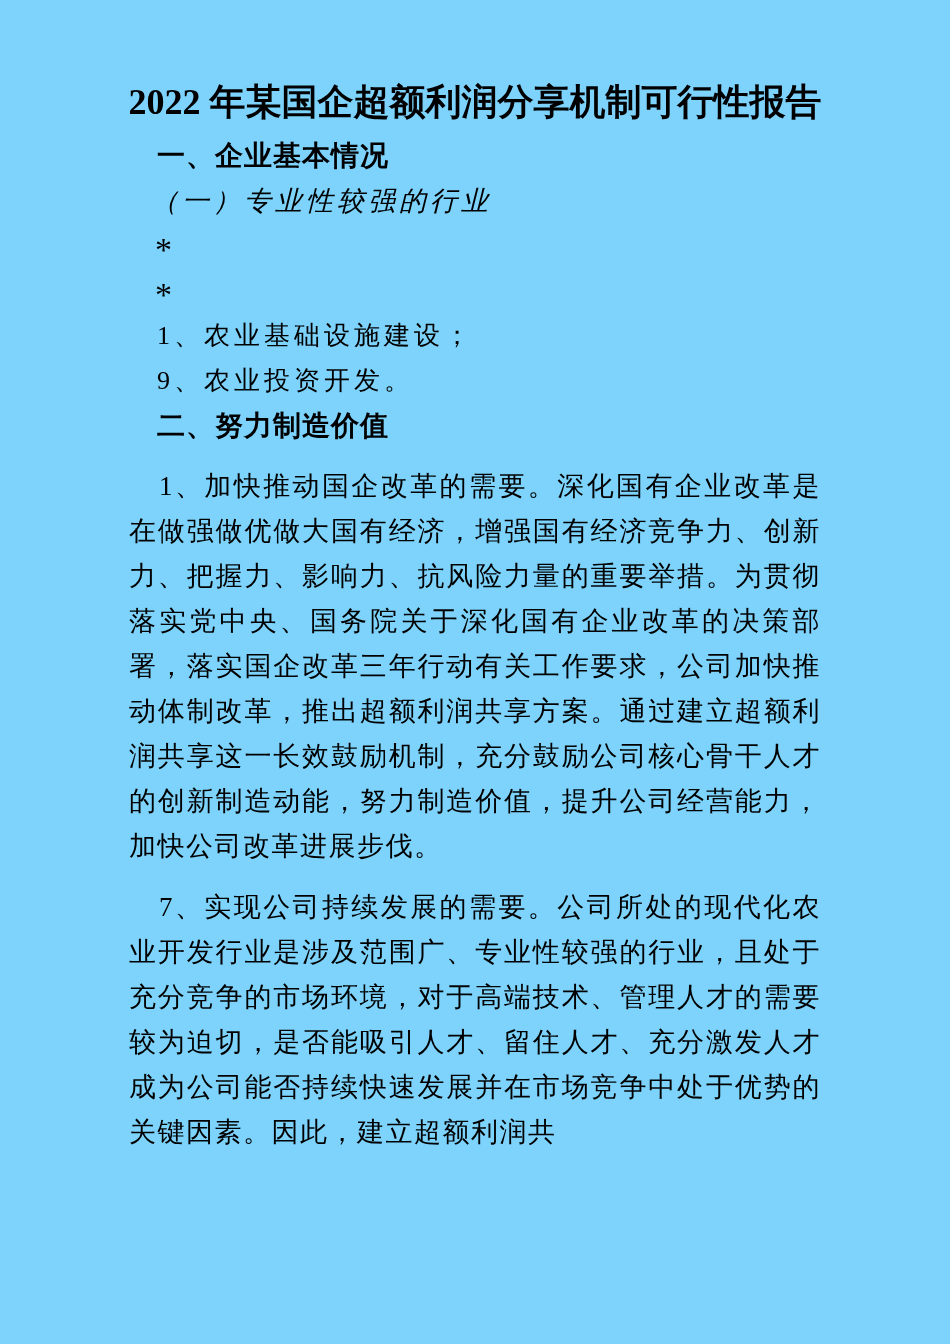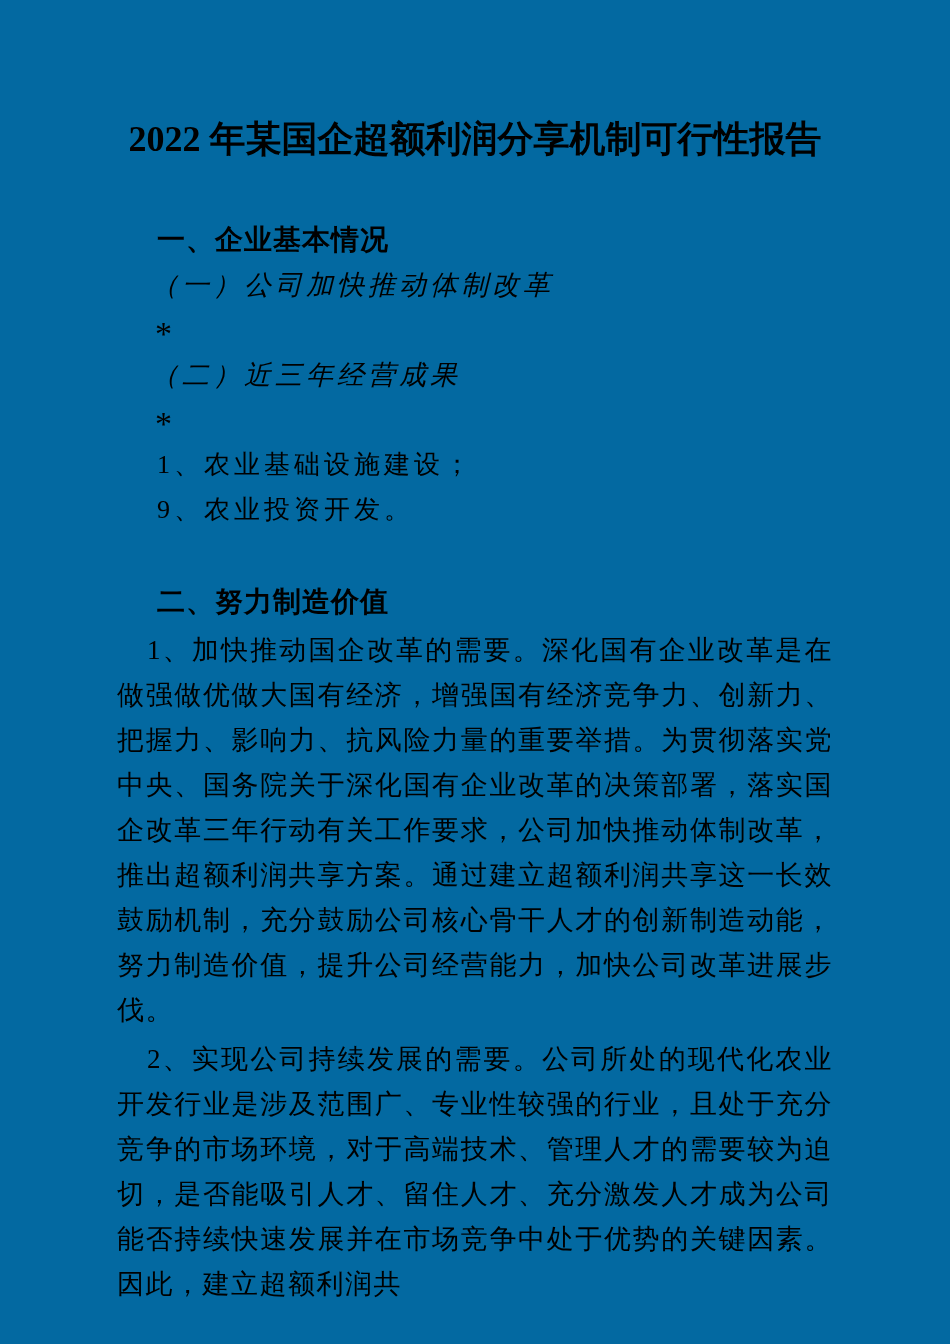--- a/index.html
+++ b/index.html
@@ -5,45 +5,44 @@
   html, body {
     margin: 0;
     padding: 0;
     background: #ffffff;
   }
   .page {
     position: relative;
     width: 950px;
     height: 1344px;
     margin: 0 auto;
-    background: #0369a1;
+    background: #7dd3fc;
     color: #000000;
     box-sizing: border-box;
-    padding: 108px 113px 0 113px;
+    padding: 71px 113px 0 113px;
     overflow: hidden;
     font-family: "Liberation Serif", serif;
   }
   .doc-title {
     margin: 0;
     font-family: "Liberation Serif", serif;
     font-size: 36px;
     font-weight: bold;
     line-height: 62px;
     text-align: center;
     letter-spacing: 0px;
     white-space: nowrap;
   }
   .h1 {
     font-family: "Liberation Sans", sans-serif;
     font-weight: bold;
     font-size: 28px;
     line-height: 45px;
     padding-left: 44px;
     letter-spacing: 1px;
-    margin-top: 47px;
   }
   .kai {
     font-family: "DejaVu Serif", serif;
     font-style: italic;
     font-size: 27px;
     line-height: 45px;
     padding-left: 38px;
     letter-spacing: 4px;
   }
   .star {
@@ -55,50 +54,49 @@
     top: 4px;
   }
   .li {
     font-family: "Liberation Serif", serif;
     font-size: 26px;
     line-height: 45px;
     padding-left: 44px;
     letter-spacing: 4px;
   }
   .body-para {
-    margin: 4px;
+    margin: 16px;
     font-family: "Liberation Serif", serif;
     font-size: 27px;
     line-height: 45px;
     letter-spacing: 1.5px;
     text-align: justify;
     text-indent: 30px;
   }
 </style>
 </head>
 <body>
 
 <div class="page">
 
   <h1 class="doc-title">2022 年某国企超额利润分享机制可行性报告</h1>
 
   <div class="h1">一、企业基本情况</div>
 
-  <div class="kai">（一）公司加快推动体制改革</div>
+  <div class="kai">（一）专业性较强的行业</div>
 
   <div class="star">*</div>
 
-  <div class="kai">（二）近三年经营成果</div>
 
   <div class="star">*</div>
 
   <div class="li">1、农业基础设施建设；</div>
 
 
   <div class="li">9、农业投资开发。</div>
 
   <div class="h1">二、努力制造价值</div>
 
   <p class="body-para">1、加快推动国企改革的需要。深化国有企业改革是在做强做优做大国有经济，增强国有经济竞争力、创新力、把握力、影响力、抗风险力量的重要举措。为贯彻落实党中央、国务院关于深化国有企业改革的决策部署，落实国企改革三年行动有关工作要求，公司加快推动体制改革，推出超额利润共享方案。通过建立超额利润共享这一长效鼓励机制，充分鼓励公司核心骨干人才的创新制造动能，努力制造价值，提升公司经营能力，加快公司改革进展步伐。</p>
 
-  <p class="body-para">2、实现公司持续发展的需要。公司所处的现代化农业开发行业是涉及范围广、专业性较强的行业，且处于充分竞争的市场环境，对于高端技术、管理人才的需要较为迫切，是否能吸引人才、留住人才、充分激发人才成为公司能否持续快速发展并在市场竞争中处于优势的关键因素。因此，建立超额利润共</p>
+  <p class="body-para">7、实现公司持续发展的需要。公司所处的现代化农业开发行业是涉及范围广、专业性较强的行业，且处于充分竞争的市场环境，对于高端技术、管理人才的需要较为迫切，是否能吸引人才、留住人才、充分激发人才成为公司能否持续快速发展并在市场竞争中处于优势的关键因素。因此，建立超额利润共</p>
 
 </div>
 
 </body></html>

